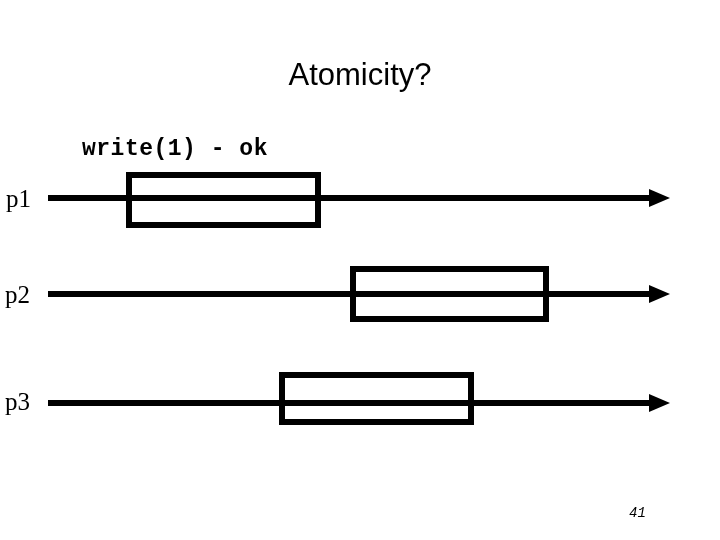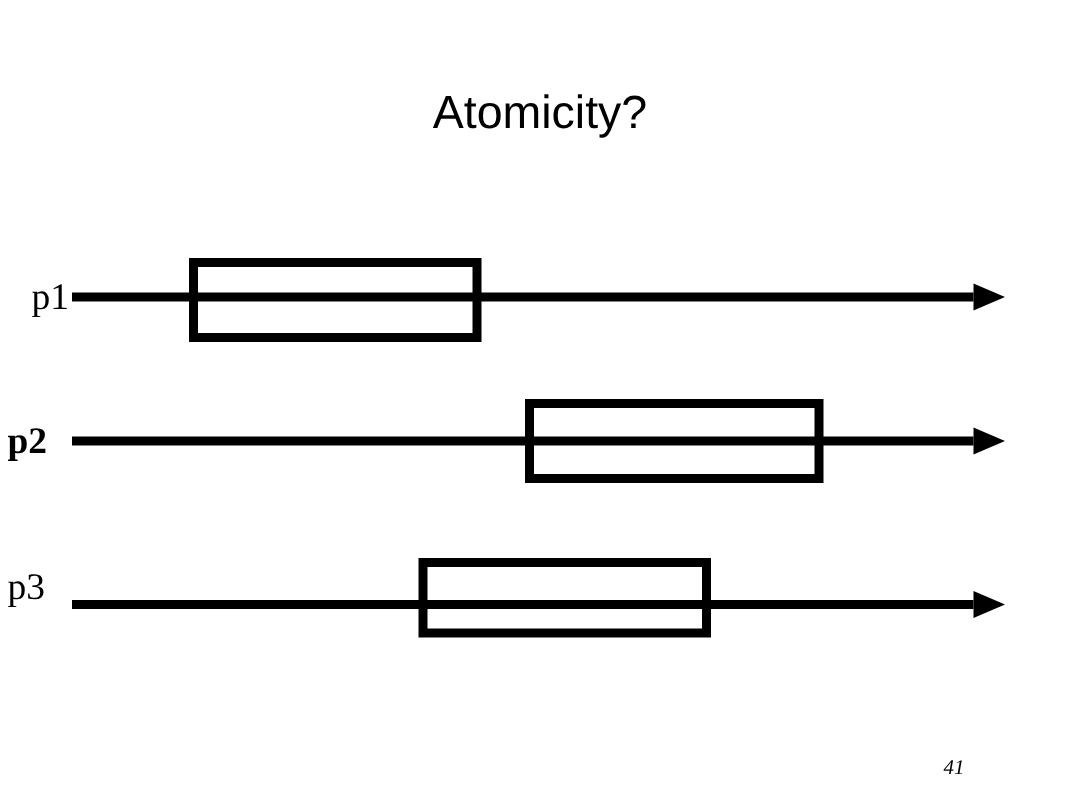--- a/index.html
+++ b/index.html
@@ -66,55 +66,56 @@
     border-left: 21px solid #000000;
   }
   .op-box {
     position: absolute;
     box-sizing: border-box;
     border: 6px solid #000000;
     background: transparent;
   }
   #page-number {
     position: absolute;
-    font-family: Liberation Serif, serif;
+    font-family: Liberation Mono, monospace;
     font-style: italic;
     font-size: 14px;
     color: #000000;
   }
 </style>
 </head>
 <body>
 
 <div id="slide">
 
   <div id="slide-title">Atomicity?</div>
 
+  <div class="op-label" style="left:82px; top:136px;">write(1) - ok</div>
 
-  <div class="proc-label" style="left:21px; top:185px;">p1</div>
+  <div class="proc-label" style="left:6px; top:185px;">p1</div>
 
   <div class="timeline" style="left:48px; top:195px; width:622px;">
     <div class="timeline-line" style="width:601px;"></div>
     <div class="timeline-head" style="left:601px;"></div>
   </div>
 
   <div class="op-box" style="left:126px; top:172px; width:195px; height:56px;"></div>
 
 
-  <div class="proc-label" style="left:5px; top:281px;font-weight:bold;">p2</div>
+  <div class="proc-label" style="left:5px; top:281px;">p2</div>
 
   <div class="timeline" style="left:48px; top:291px; width:622px;">
     <div class="timeline-line" style="width:601px;"></div>
     <div class="timeline-head" style="left:601px;"></div>
   </div>
 
   <div class="op-box" style="left:350px; top:266px; width:199px; height:56px;"></div>
 
 
-  <div class="proc-label" style="left:5px; top:378px;">p3</div>
+  <div class="proc-label" style="left:5px; top:388px;">p3</div>
 
   <div class="timeline" style="left:48px; top:400px; width:622px;">
     <div class="timeline-line" style="width:601px;"></div>
     <div class="timeline-head" style="left:601px;"></div>
   </div>
 
   <div class="op-box" style="left:279px; top:372px; width:195px; height:53px;"></div>
 
   <div id="page-number" style="left:629px; top:505px;">41</div>
 

